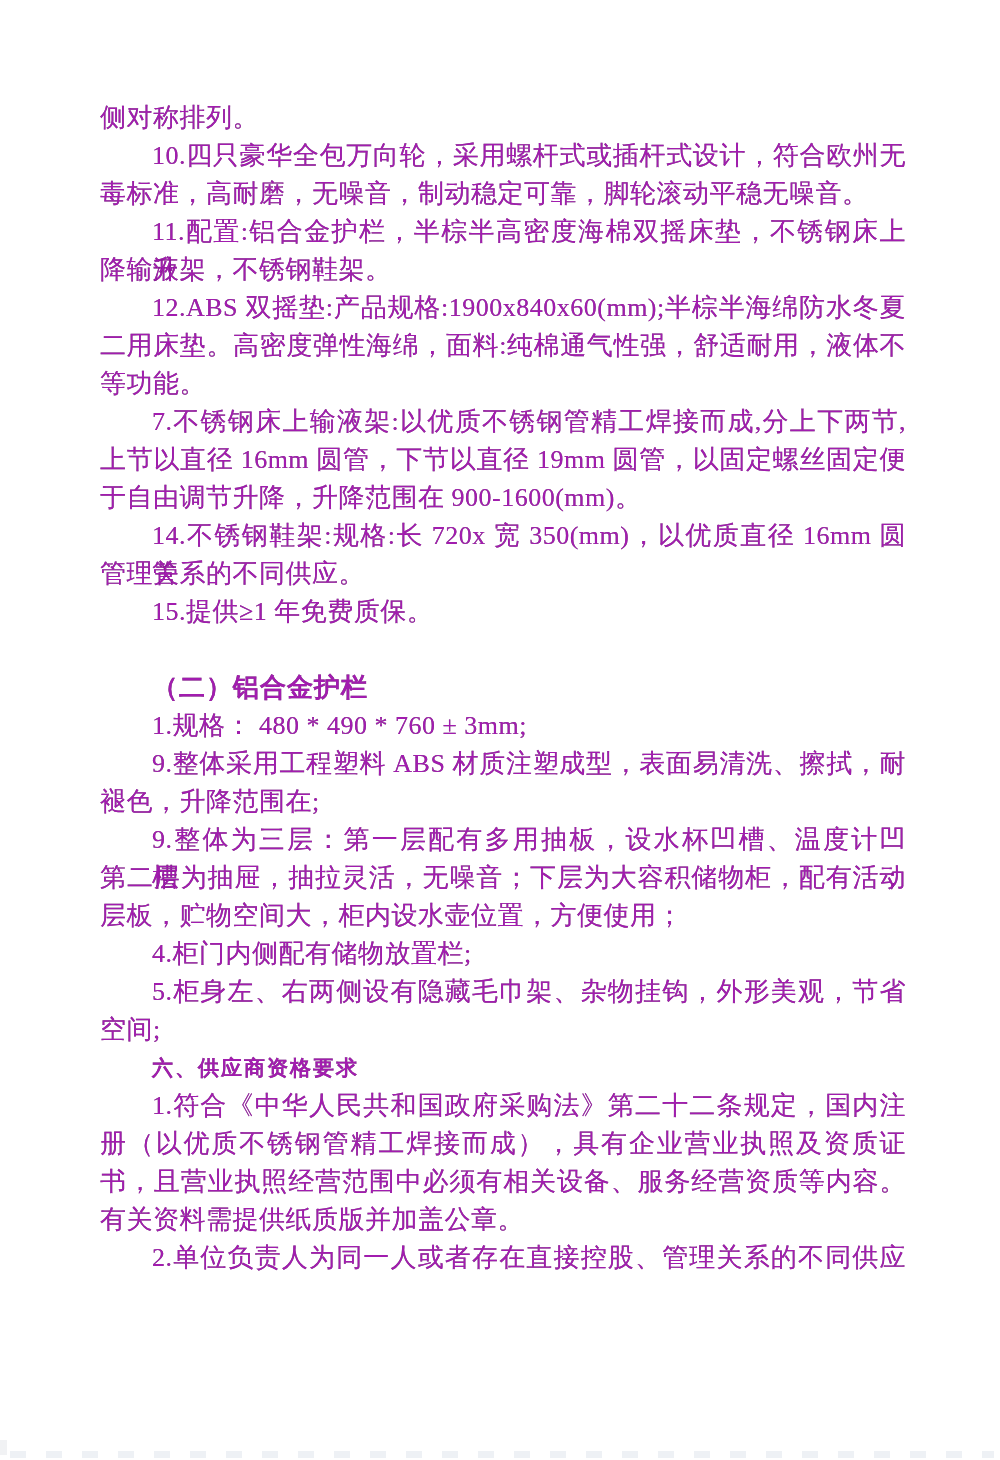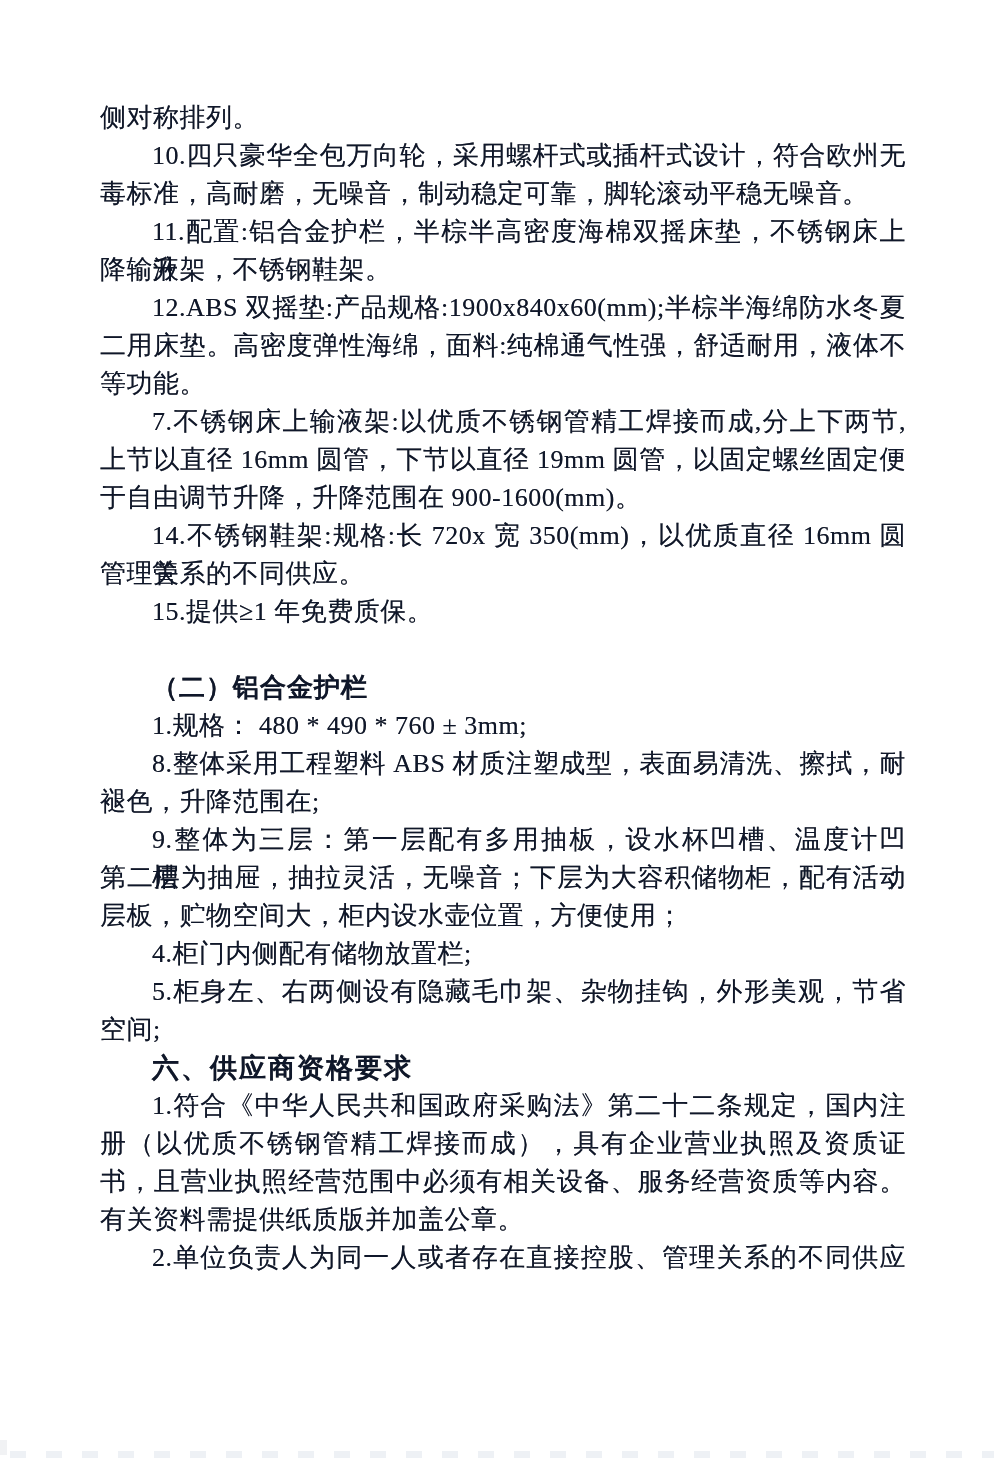--- a/index.html
+++ b/index.html
@@ -7,21 +7,21 @@
     padding: 0;
     background: #ffffff;
   }
   .page {
     position: relative;
     width: 1000px;
     height: 1460px;
     background: #ffffff;
     overflow: hidden;
     font-family: "Liberation Serif", "DejaVu Serif", serif;
-    color: #0f172a;
+    color: #a21caf;
   }
   .doc-body {
     position: absolute;
     left: 100px;
     top: 99px;
     width: 806px;
   }
   .line {
     height: 38px;
     line-height: 38px;
@@ -38,21 +38,21 @@
   .line.indent {
     padding-left: 52px;
   }
   .line.bold {
     font-weight: bold;
     letter-spacing: 1px;
   }
   .line.heading-hei {
     font-weight: bold;
     font-family: "Liberation Sans", "DejaVu Sans", sans-serif;
-    font-size: 27px;
+    font-size: 21px;
     letter-spacing: 2px;
   }
   .line.blank {  }
 
   
   .bottom-dashes {
     position: absolute;
     left: 10px;
     right: 6px;
     bottom: 2px;
@@ -87,21 +87,21 @@
       <div class="line">等功能。</div>
       <div class="line indent justify">7.不锈钢床上输液架:以优质不锈钢管精工焊接而成,分上下两节,</div>
       <div class="line justify">上节以直径 16mm 圆管，下节以直径 19mm 圆管，以固定螺丝固定便</div>
       <div class="line">于自由调节升降，升降范围在 900-1600(mm)。</div>
       <div class="line indent justify">14.不锈钢鞋架:规格:长 720x 宽 350(mm)，以优质直径 16mm 圆管</div>
       <div class="line">管理关系的不同供应。</div>
       <div class="line indent">15.提供≥1 年免费质保。</div>
       <div class="line blank"></div>
       <div class="line indent bold">（二）铝合金护栏</div>
       <div class="line indent">1.规格：  480 * 490 * 760 ± 3mm;</div>
-      <div class="line indent justify">8.整体采用工程塑料 ABS 材质注塑成型，表面易清洗、擦拭，耐</div>
+      <div class="line indent justify">9.整体采用工程塑料 ABS 材质注塑成型，表面易清洗、擦拭，耐</div>
       <div class="line">褪色，升降范围在;</div>
       <div class="line indent justify">9.整体为三层：第一层配有多用抽板，设水杯凹槽、温度计凹槽；</div>
       <div class="line justify">第二层为抽屉，抽拉灵活，无噪音；下层为大容积储物柜，配有活动</div>
       <div class="line">层板，贮物空间大，柜内设水壶位置，方便使用；</div>
       <div class="line indent">4.柜门内侧配有储物放置栏;</div>
       <div class="line indent justify">5.柜身左、右两侧设有隐藏毛巾架、杂物挂钩，外形美观，节省</div>
       <div class="line">空间;</div>
       <div class="line indent heading-hei">六、供应商资格要求</div>
       <div class="line indent justify">1.符合《中华人民共和国政府采购法》第二十二条规定，国内注</div>
       <div class="line justify">册（以优质不锈钢管精工焊接而成），具有企业营业执照及资质证</div>

